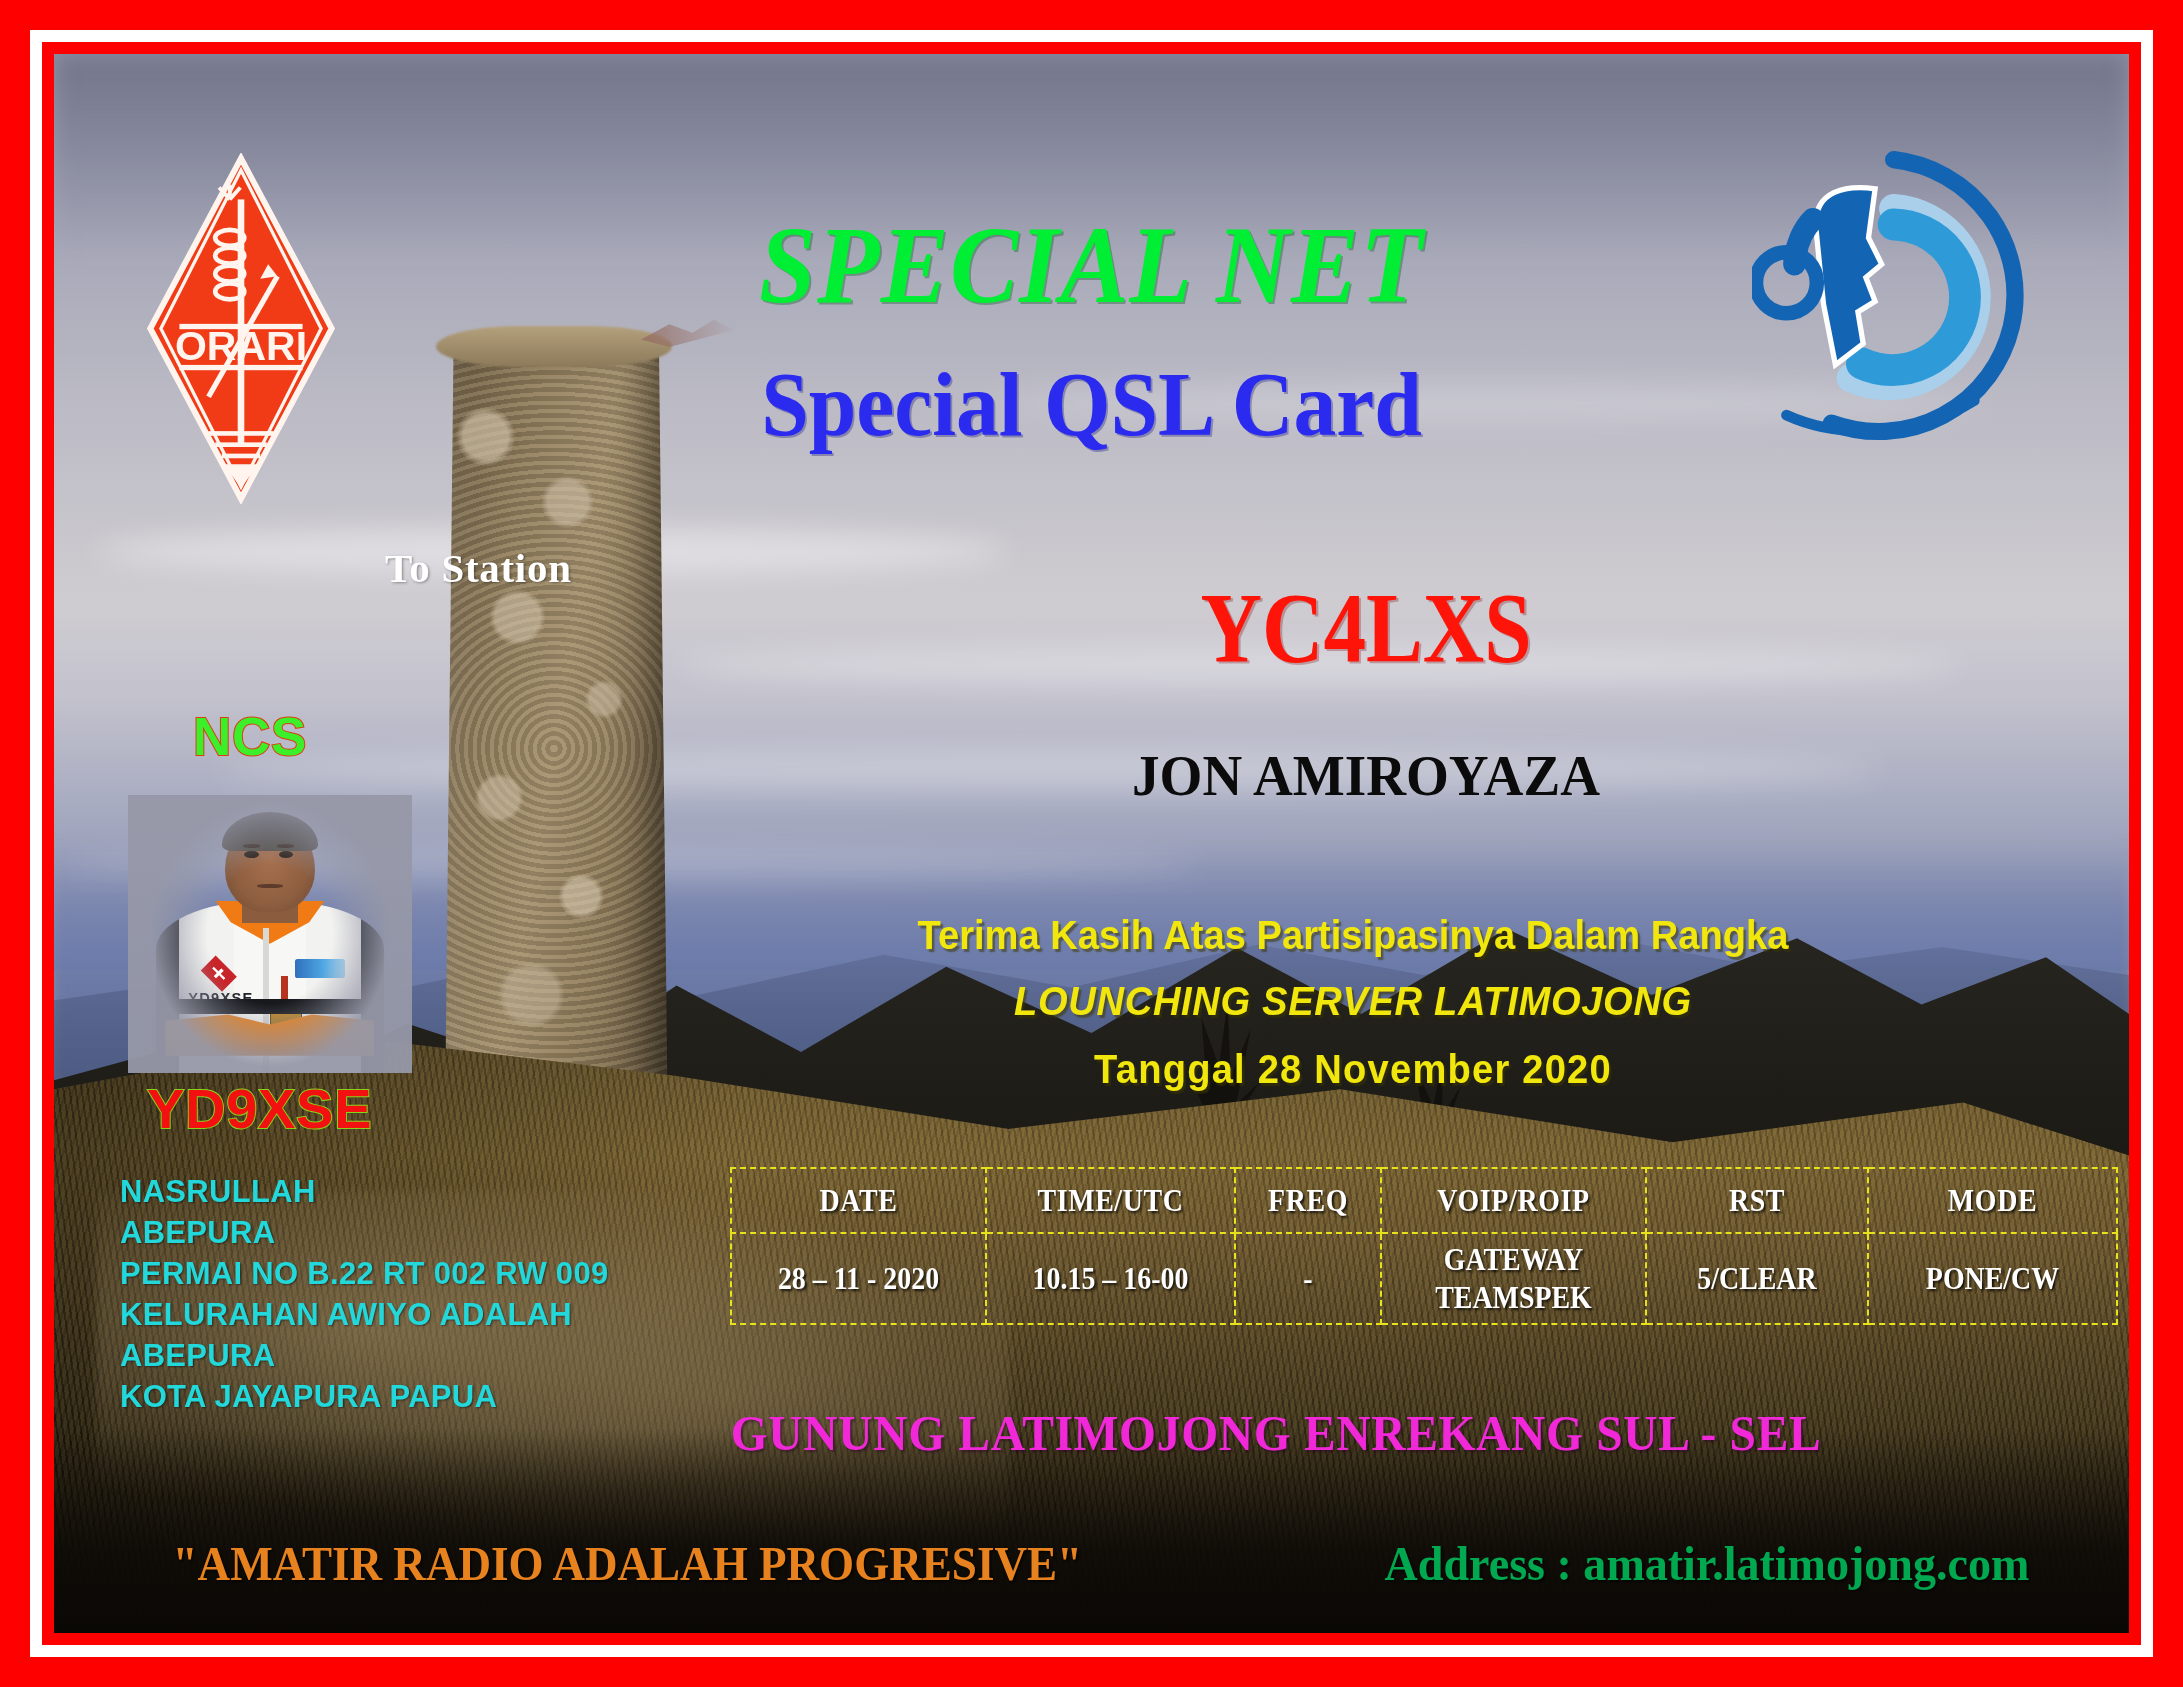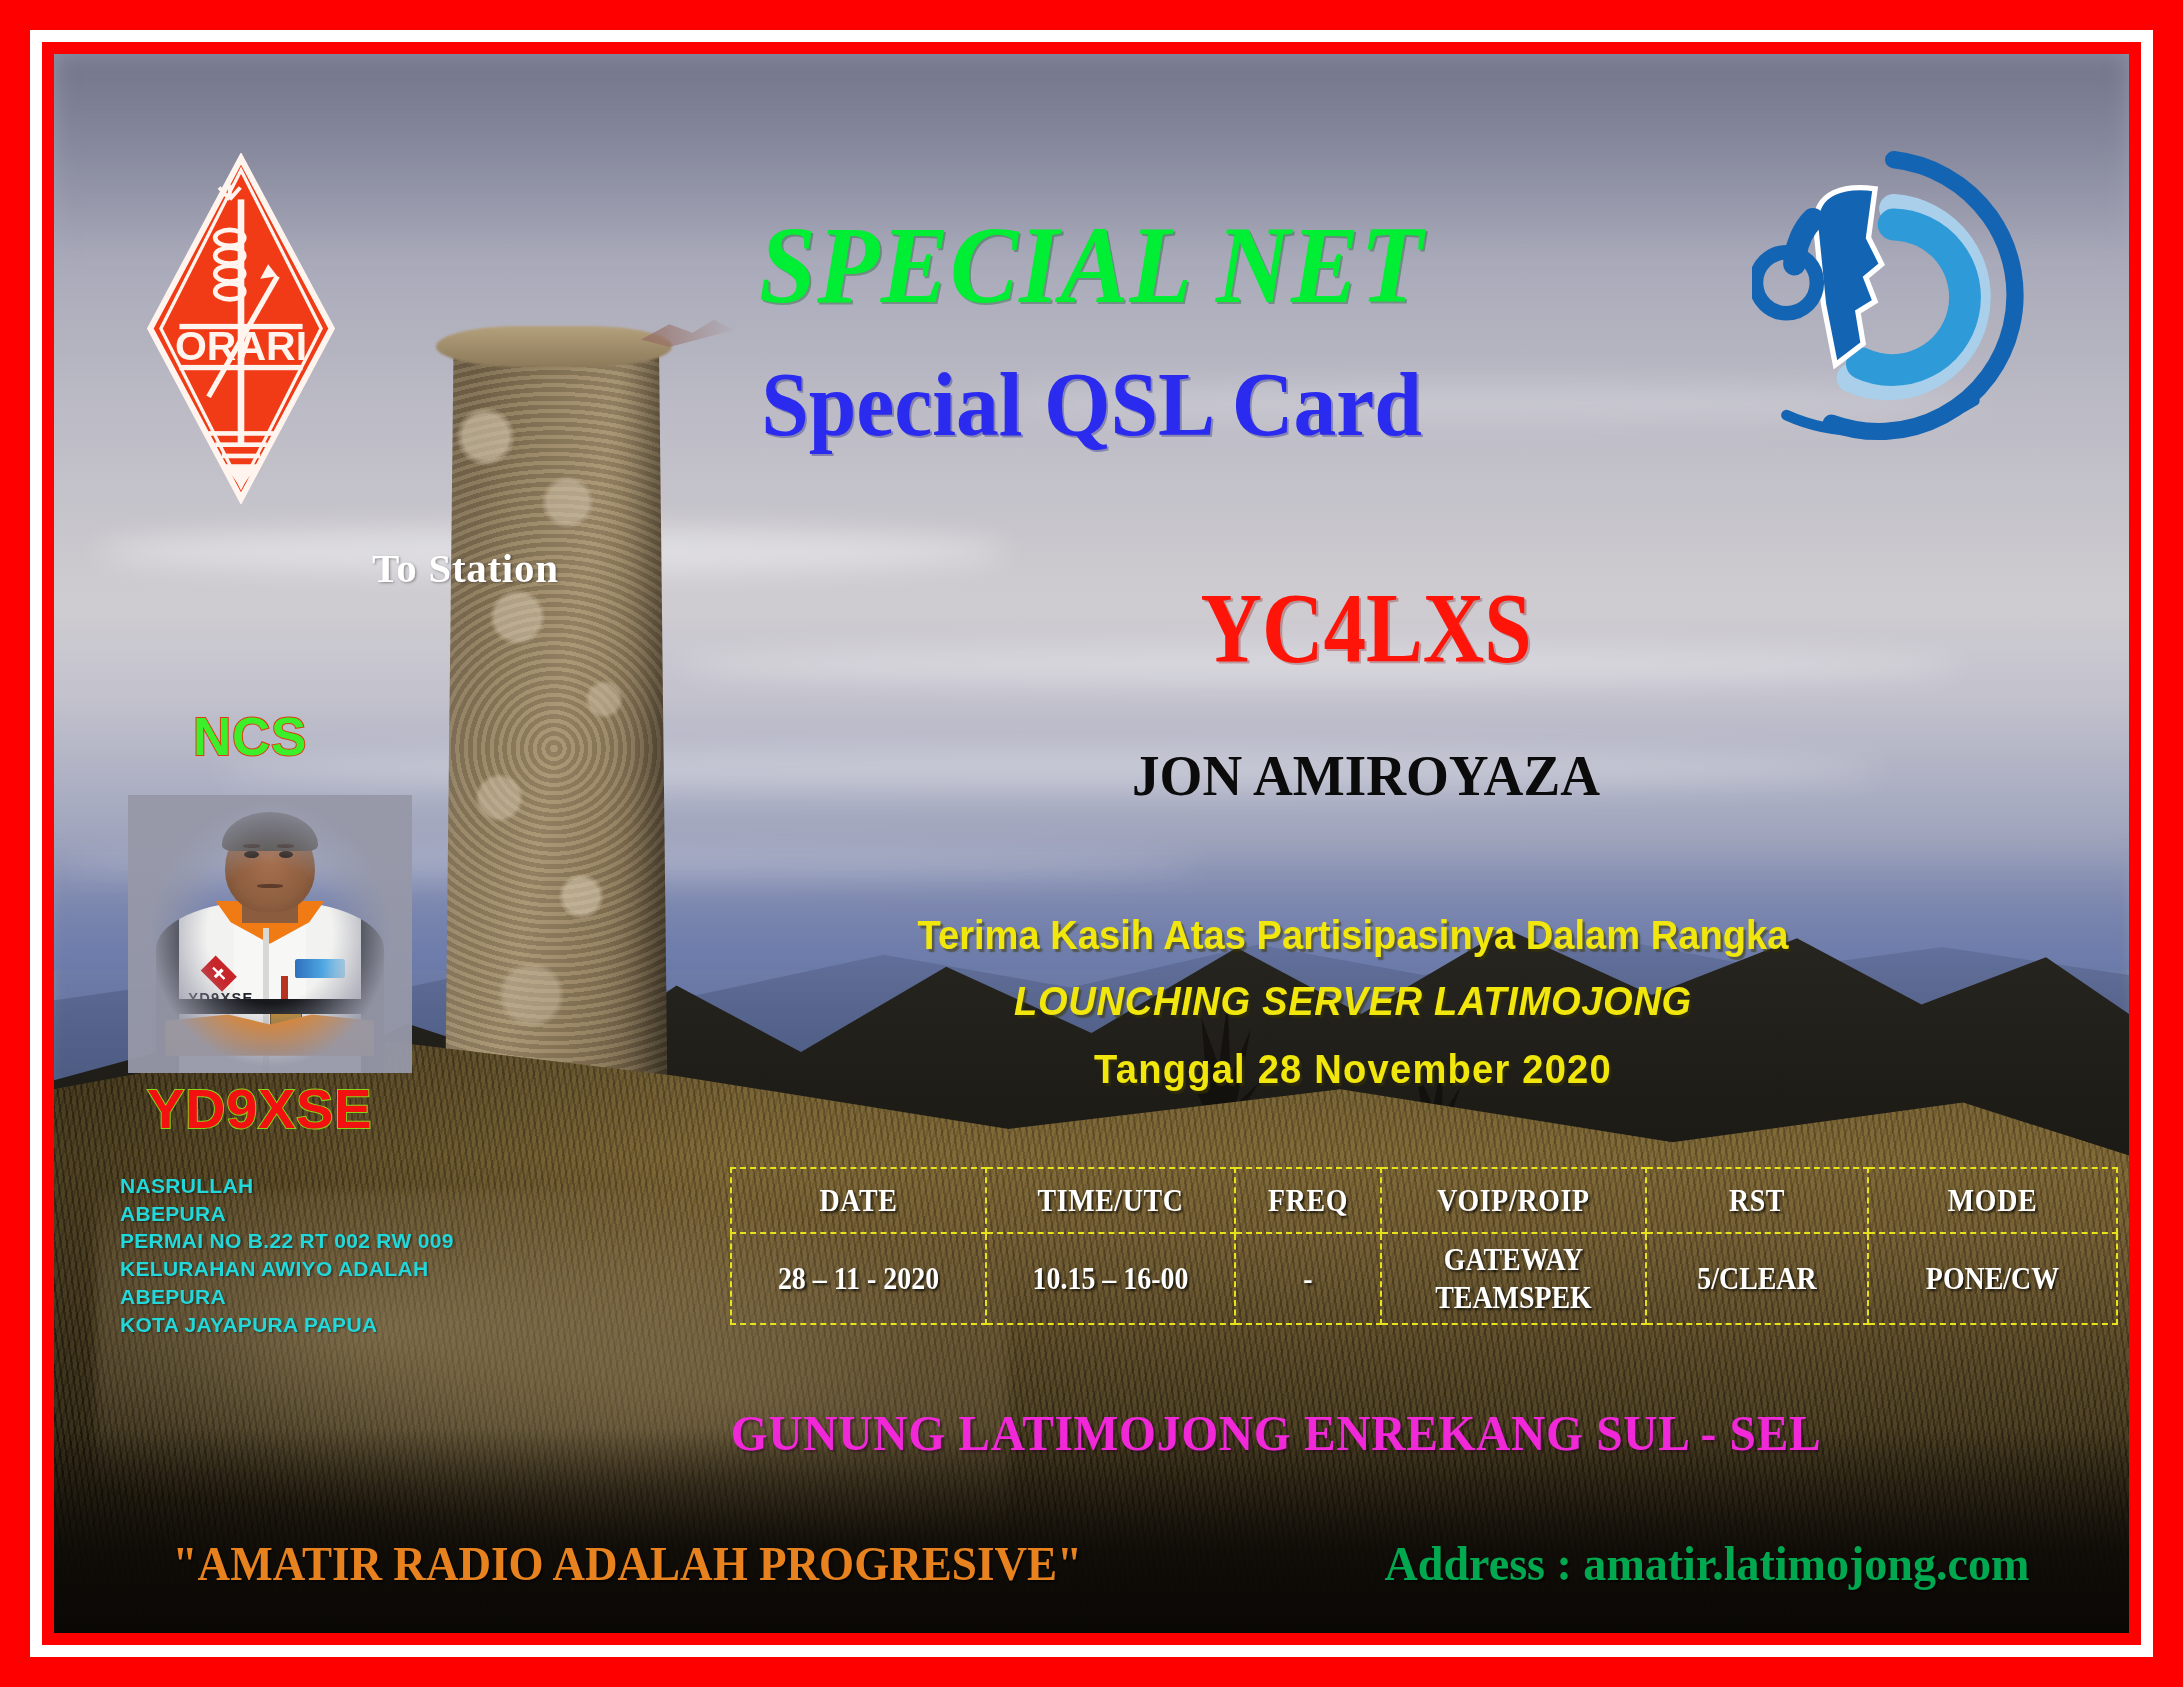--- a/index.html
+++ b/index.html
@@ -213,21 +213,21 @@
     font-size: 91px;
     font-weight: 700;
     color: #2b2bf0;
     font-family: "Liberation Serif", serif;
     transform: scaleX(0.94);
     text-shadow: 2px 2px 0 rgba(0,0,120,.30);
     white-space: nowrap;
   }
   .to-station {
     position:absolute;
-    left: 318px; top: 490px;
+    left: 331px; top: 490px;
     font-size: 41px;
     font-weight: 700;
     color: #ffffff;
     font-family: "Liberation Serif", serif;
     letter-spacing: 0.7px;
     text-shadow: 1.3px 1.3px 2.6px rgba(0,0,0,.35);
   }
   .callsign {
     position:absolute;
     left: 761px; right: 212px; top: 517px;
@@ -394,21 +394,21 @@
     -webkit-text-stroke: 2px #86d417;
     paint-order: stroke fill;
     letter-spacing: 0.7px;
   }
 
   
   .addr {
     position:absolute;
     left: 66px; top: 1118px;
     font-family: "Liberation Sans", sans-serif;
-    font-size: 21px;
+    font-size: 31px;
     font-weight: 700;
     color: #22d8da;
     line-height: 1.32;
     letter-spacing: 0.3px;
     text-shadow: 1.3px 1.3px 2px rgba(0,0,0,.45);
   }
   .addr div { white-space: nowrap; }
 
   
   .qso-table {

